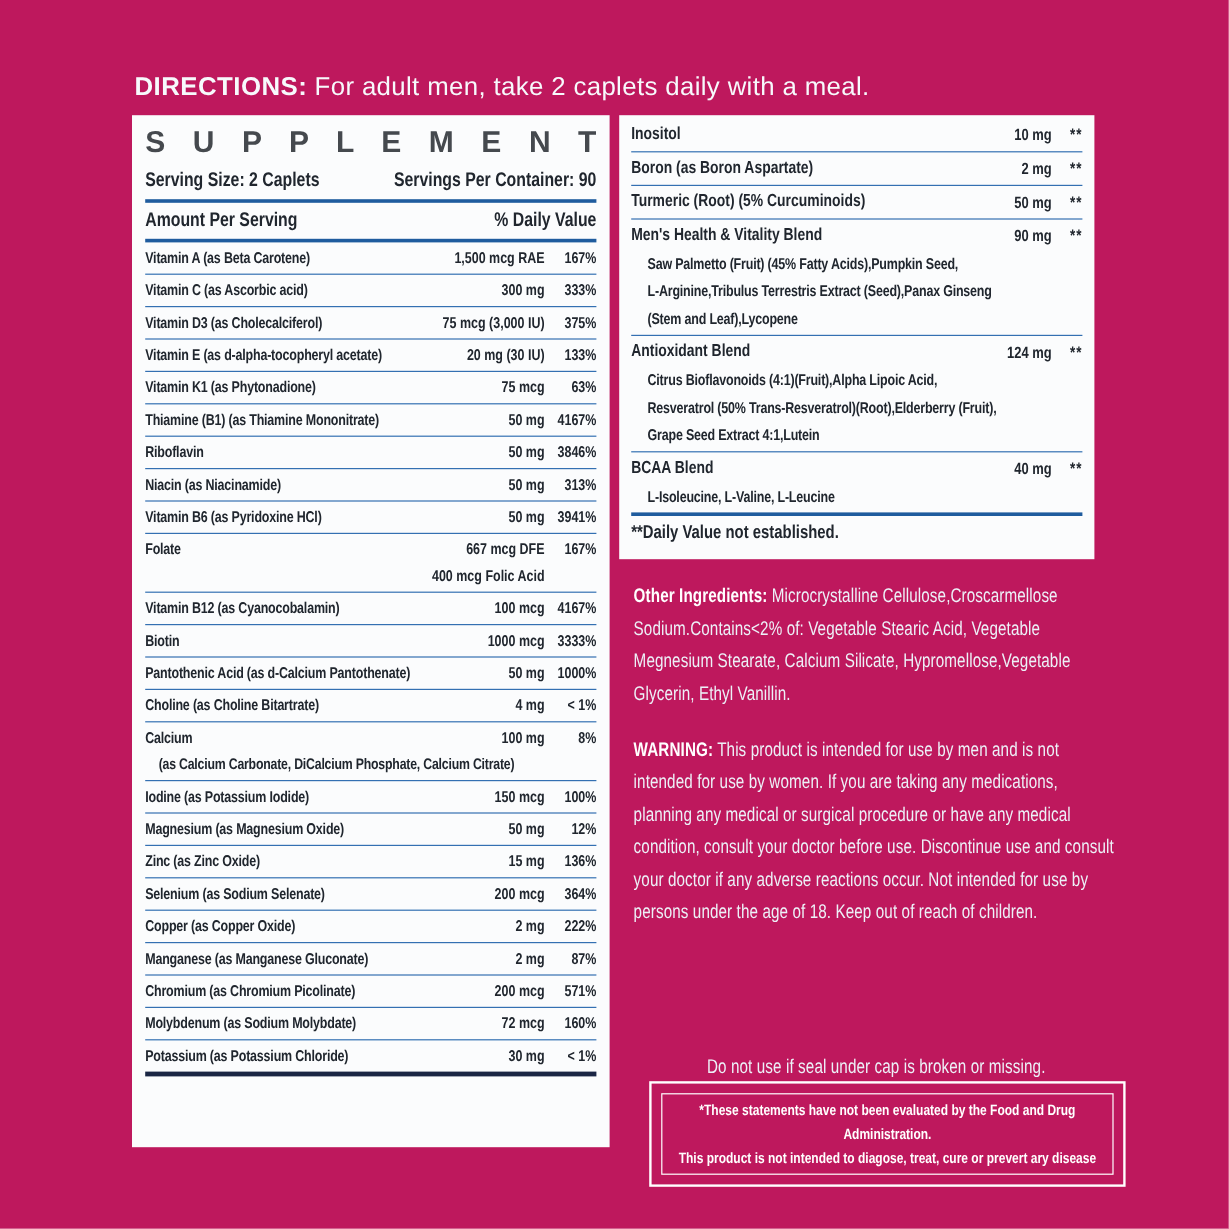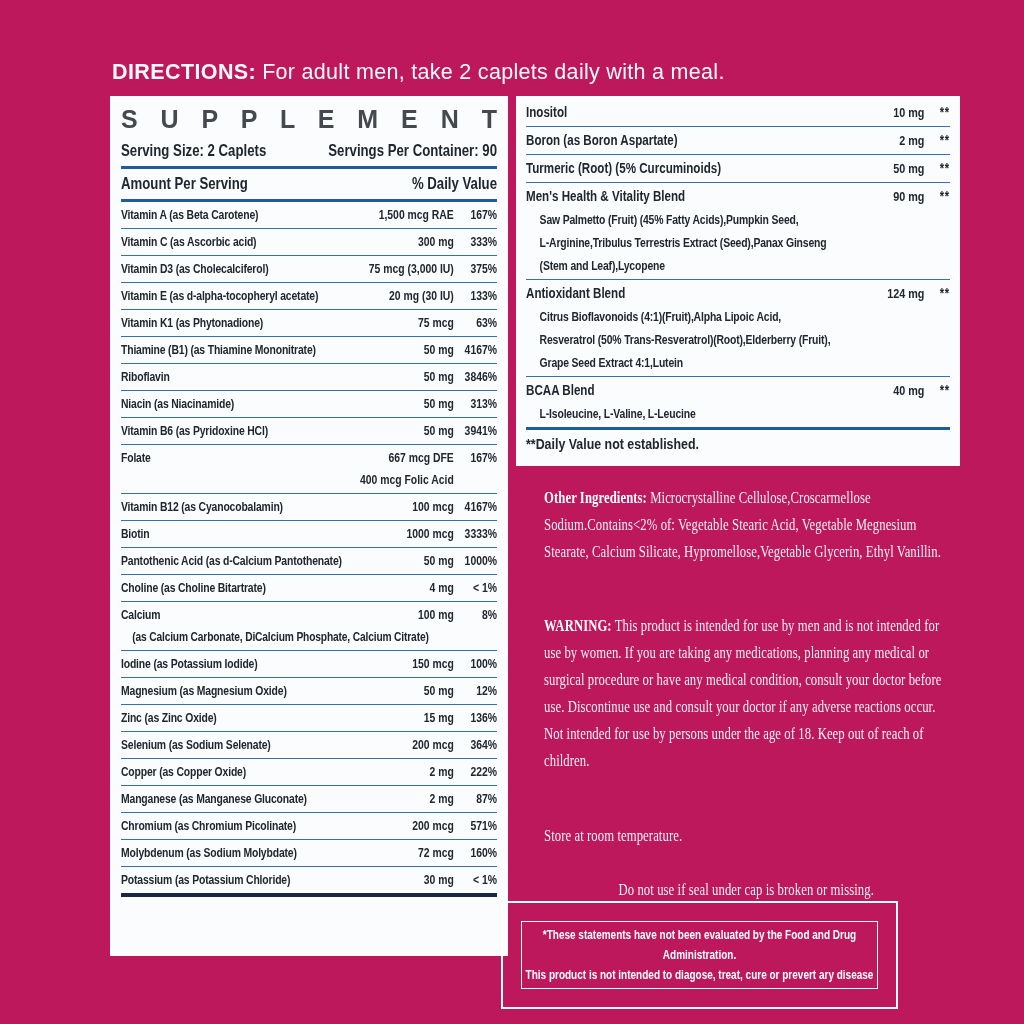--- a/index.html
+++ b/index.html
@@ -29,43 +29,43 @@
   .sf-row{border-bottom:1.6px solid #3470b2;padding:2px 0;}
   .sf-rows .sf-row:last-child{border-bottom:none;}
   .sf-main{display:flex;align-items:flex-start;}
   .sf-name{flex:1 1 auto;font-weight:700;font-size:13px;line-height:22px;letter-spacing:-0.2px;white-space:nowrap;}
   .sf-amount{margin-left:auto;font-weight:700;font-size:13px;line-height:22px;text-align:right;white-space:pre-line;}
   .sf-dv{width:54px;flex:0 0 auto;font-weight:700;font-size:13px;line-height:22px;text-align:right;}
   .sf-subline{font-weight:700;font-size:12.8px;line-height:22px;letter-spacing:-0.2px;padding-left:14px;white-space:nowrap;}
 
   
   .right-panel{
-    position:absolute;left:516px;top:96px;width:444px;height:370px;
+    position:absolute;left:516px;top:96px;width:396px;height:370px;
     background:#fbfcfd;box-sizing:border-box;padding:3px 10px;color:#20262e;
   }
   .rp-row{border-bottom:1.6px solid #3470b2;padding:2px 0;}
   .rp-rows .rp-row:last-child{border-bottom:none;}
   .rp-main{display:flex;align-items:flex-start;}
   .rp-name{flex:1 1 auto;font-weight:700;font-size:14.5px;line-height:23px;white-space:nowrap;}
   .rp-amount{margin-left:auto;font-weight:700;font-size:13.5px;line-height:23px;text-align:right;white-space:nowrap;}
   .rp-dv{width:32px;flex:0 0 auto;font-weight:700;font-size:14px;line-height:23px;text-align:right;letter-spacing:1px;}
   .rp-sub{font-weight:700;font-size:13px;line-height:23px;letter-spacing:-0.2px;padding-left:17px;white-space:pre-line;}
   .rp-foot{font-weight:700;font-size:15.5px;padding:5px 0 0;}
 
   
-  .text-block{position:absolute;left:544px;width:404px;color:#edf1f8;font-family:Liberation Serif, serif;}
+  .text-block{position:absolute;left:528px;width:404px;color:#edf1f8;}
   .para{font-size:16.5px;line-height:27px;font-weight:500;letter-spacing:0.1px;}
   .para .lead{font-weight:800;color:#ffffff;}
   .block-oi{top:484px;}
   .block-warning{top:612px;}
   .block-storage{top:822px;}
   .block-seal{top:876px;text-align:center;}
 
   
-  .fda-outer{position:absolute;left:501px;top:901px;width:397px;box-sizing:border-box;border:2px solid #ffffff;padding:18px;}
+  .fda-outer{position:absolute;left:541px;top:901px;width:397px;box-sizing:border-box;border:2px solid #ffffff;padding:8px;}
   .fda-inner{border:1px solid #ffffff;padding:3px 2px;overflow:hidden;}
   .fda-text{font-size:12.5px;line-height:20px;font-weight:700;color:#ffffff;text-align:center;width:125%;transform:scaleX(0.8);transform-origin:0 0;}
 </style>
 </head>
 <body>
 
 <div class="canvas">
 
   <div class="directions">
     <span class="lead">DIRECTIONS:</span>
@@ -322,23 +322,20 @@
     </div>
   </div>
 
   <div class="text-block block-warning">
     <div class="para condense77">
       <span class="lead">WARNING:</span>
       <span>This product is intended for use by men and is not intended for use by women. If you are taking any medications, planning any medical or surgical procedure or have any medical condition, consult your doctor before use. Discontinue use and consult your doctor if any adverse reactions occur. Not intended for use by persons under the age of 18. Keep out of reach of children.</span>
     </div>
   </div>
 
-  <div class="text-block block-storage">
-    <div class="para condense77">Store at room temperature.</div>
-  </div>
 
   <div class="text-block block-seal">
     <div class="para condense77">Do not use if seal under cap is broken or missing.</div>
   </div>
 
   <div class="fda-outer">
     <div class="fda-inner">
       <div class="fda-text">*These statements have not been evaluated by the Food and Drug Administration.</div>
       <div class="fda-text">This product is not intended to diagose, treat, cure or prevert ary disease</div>
     </div>

